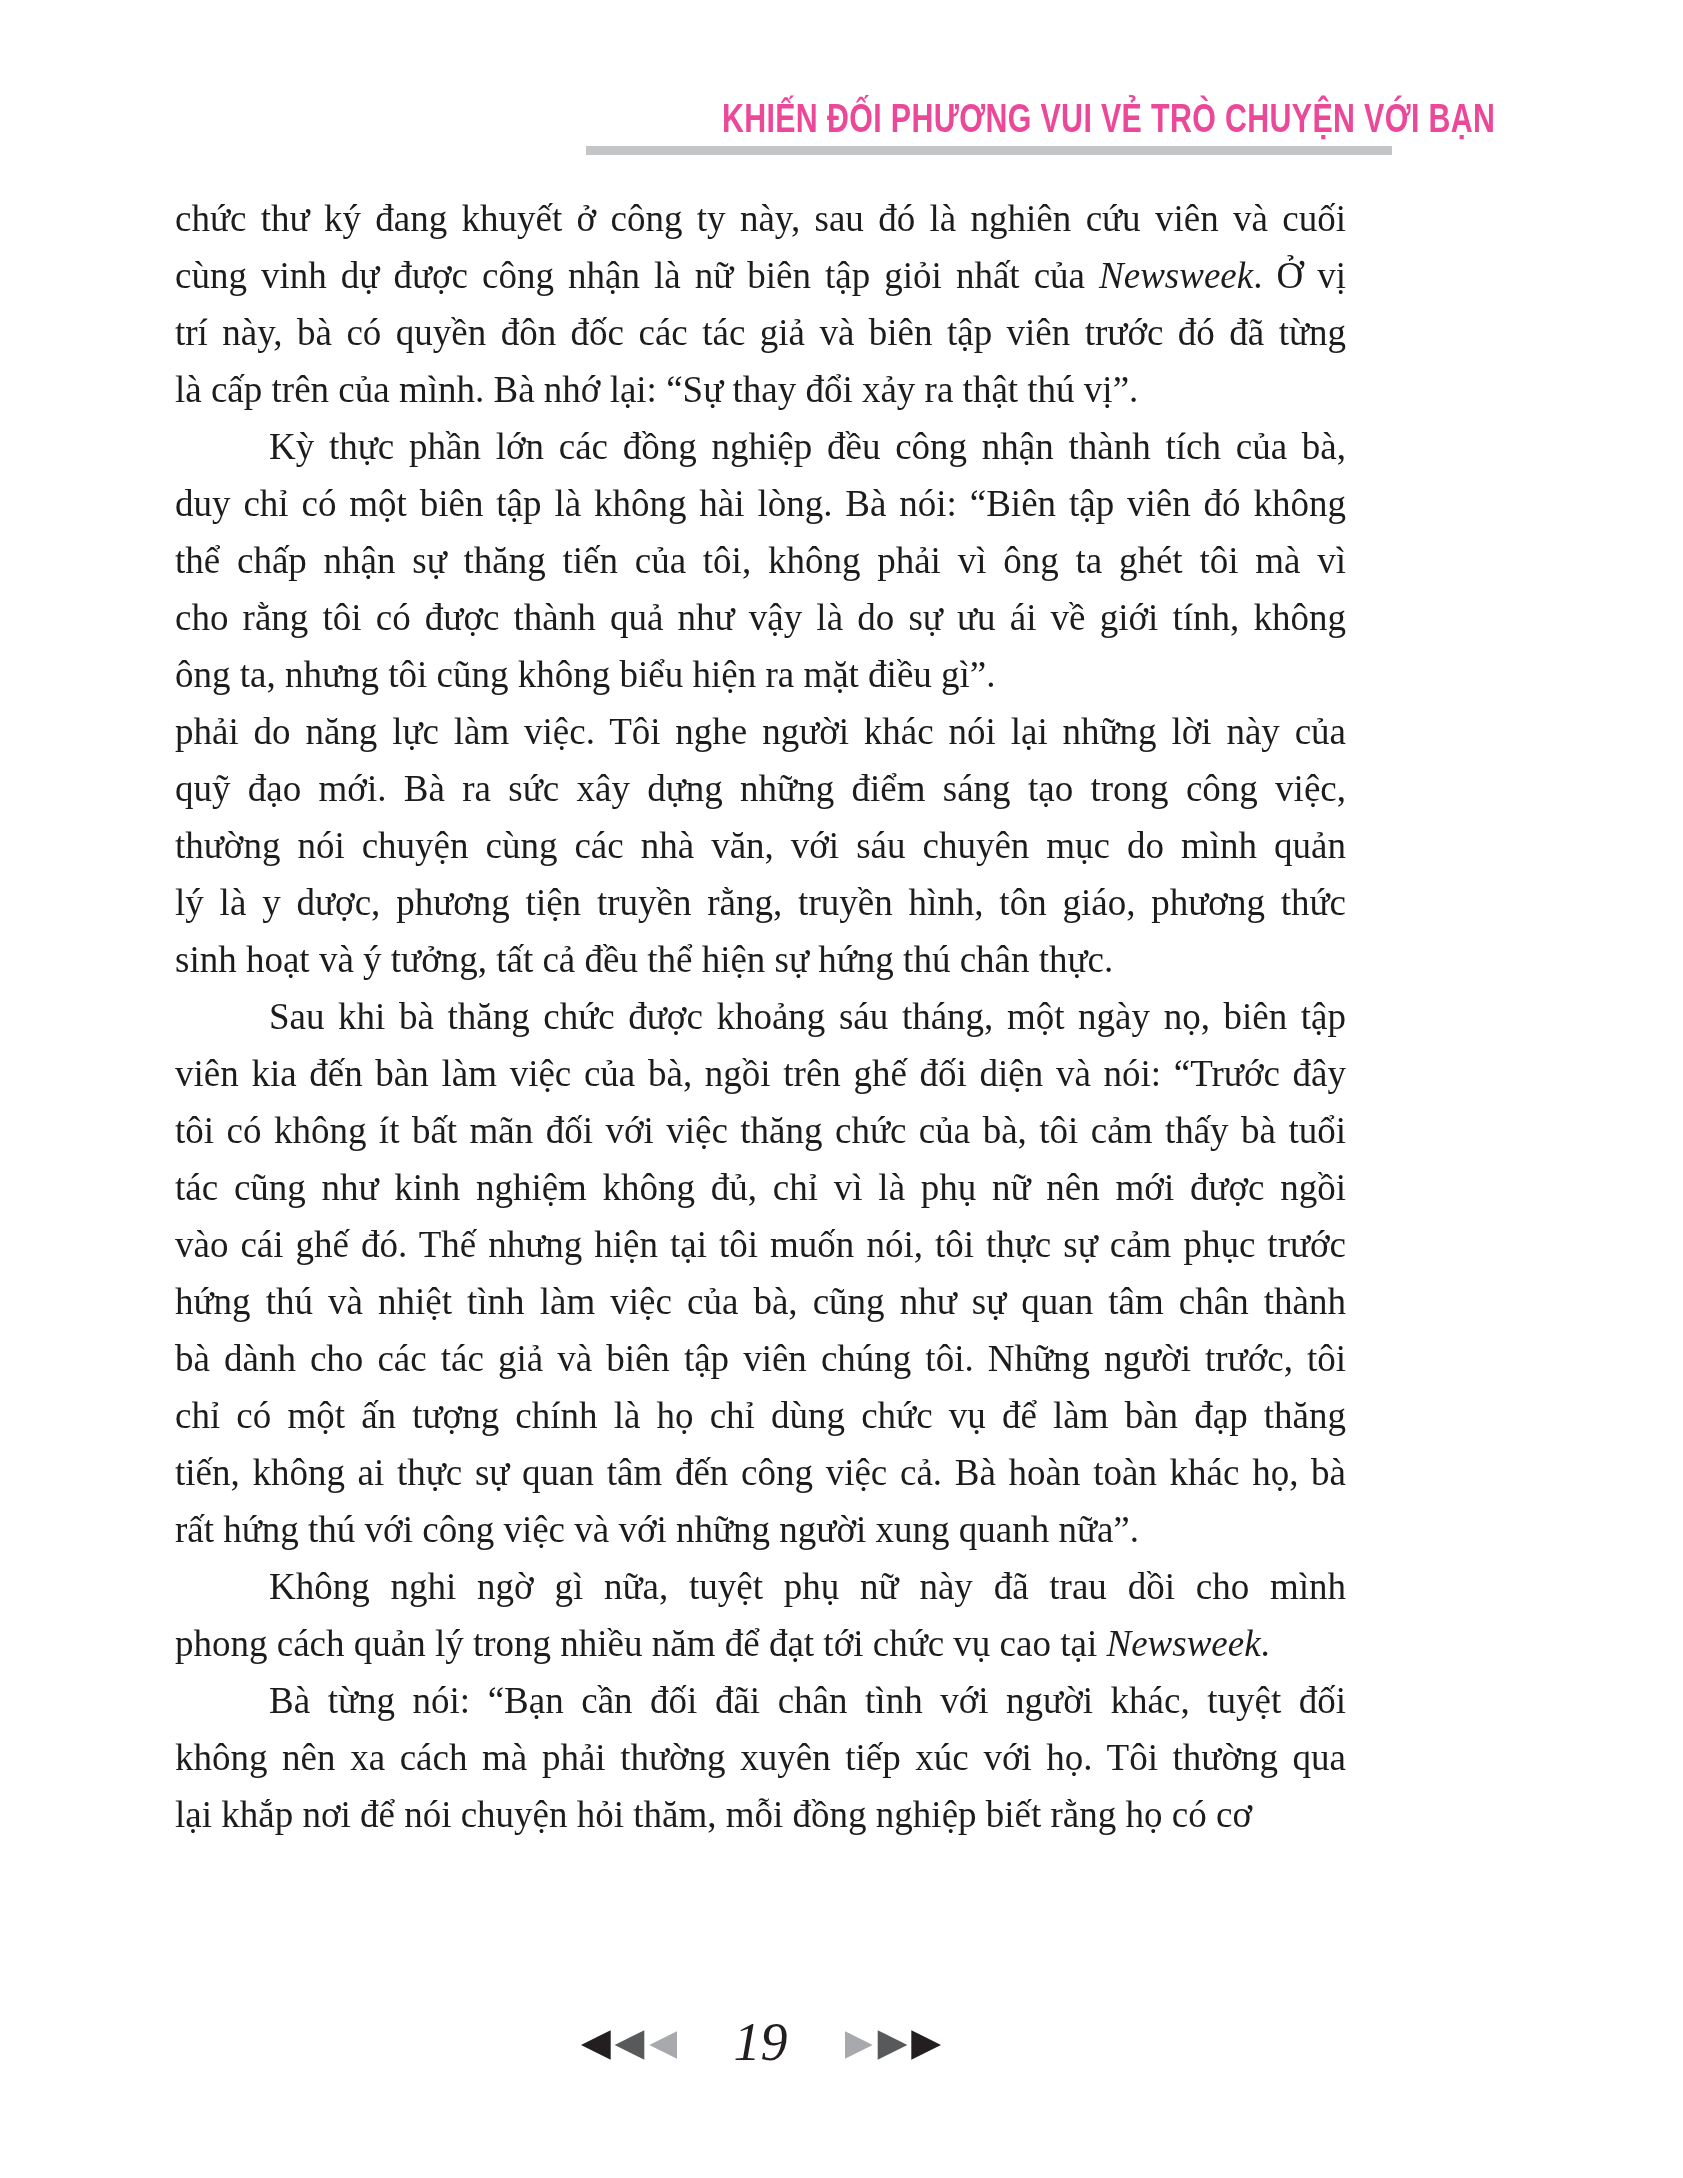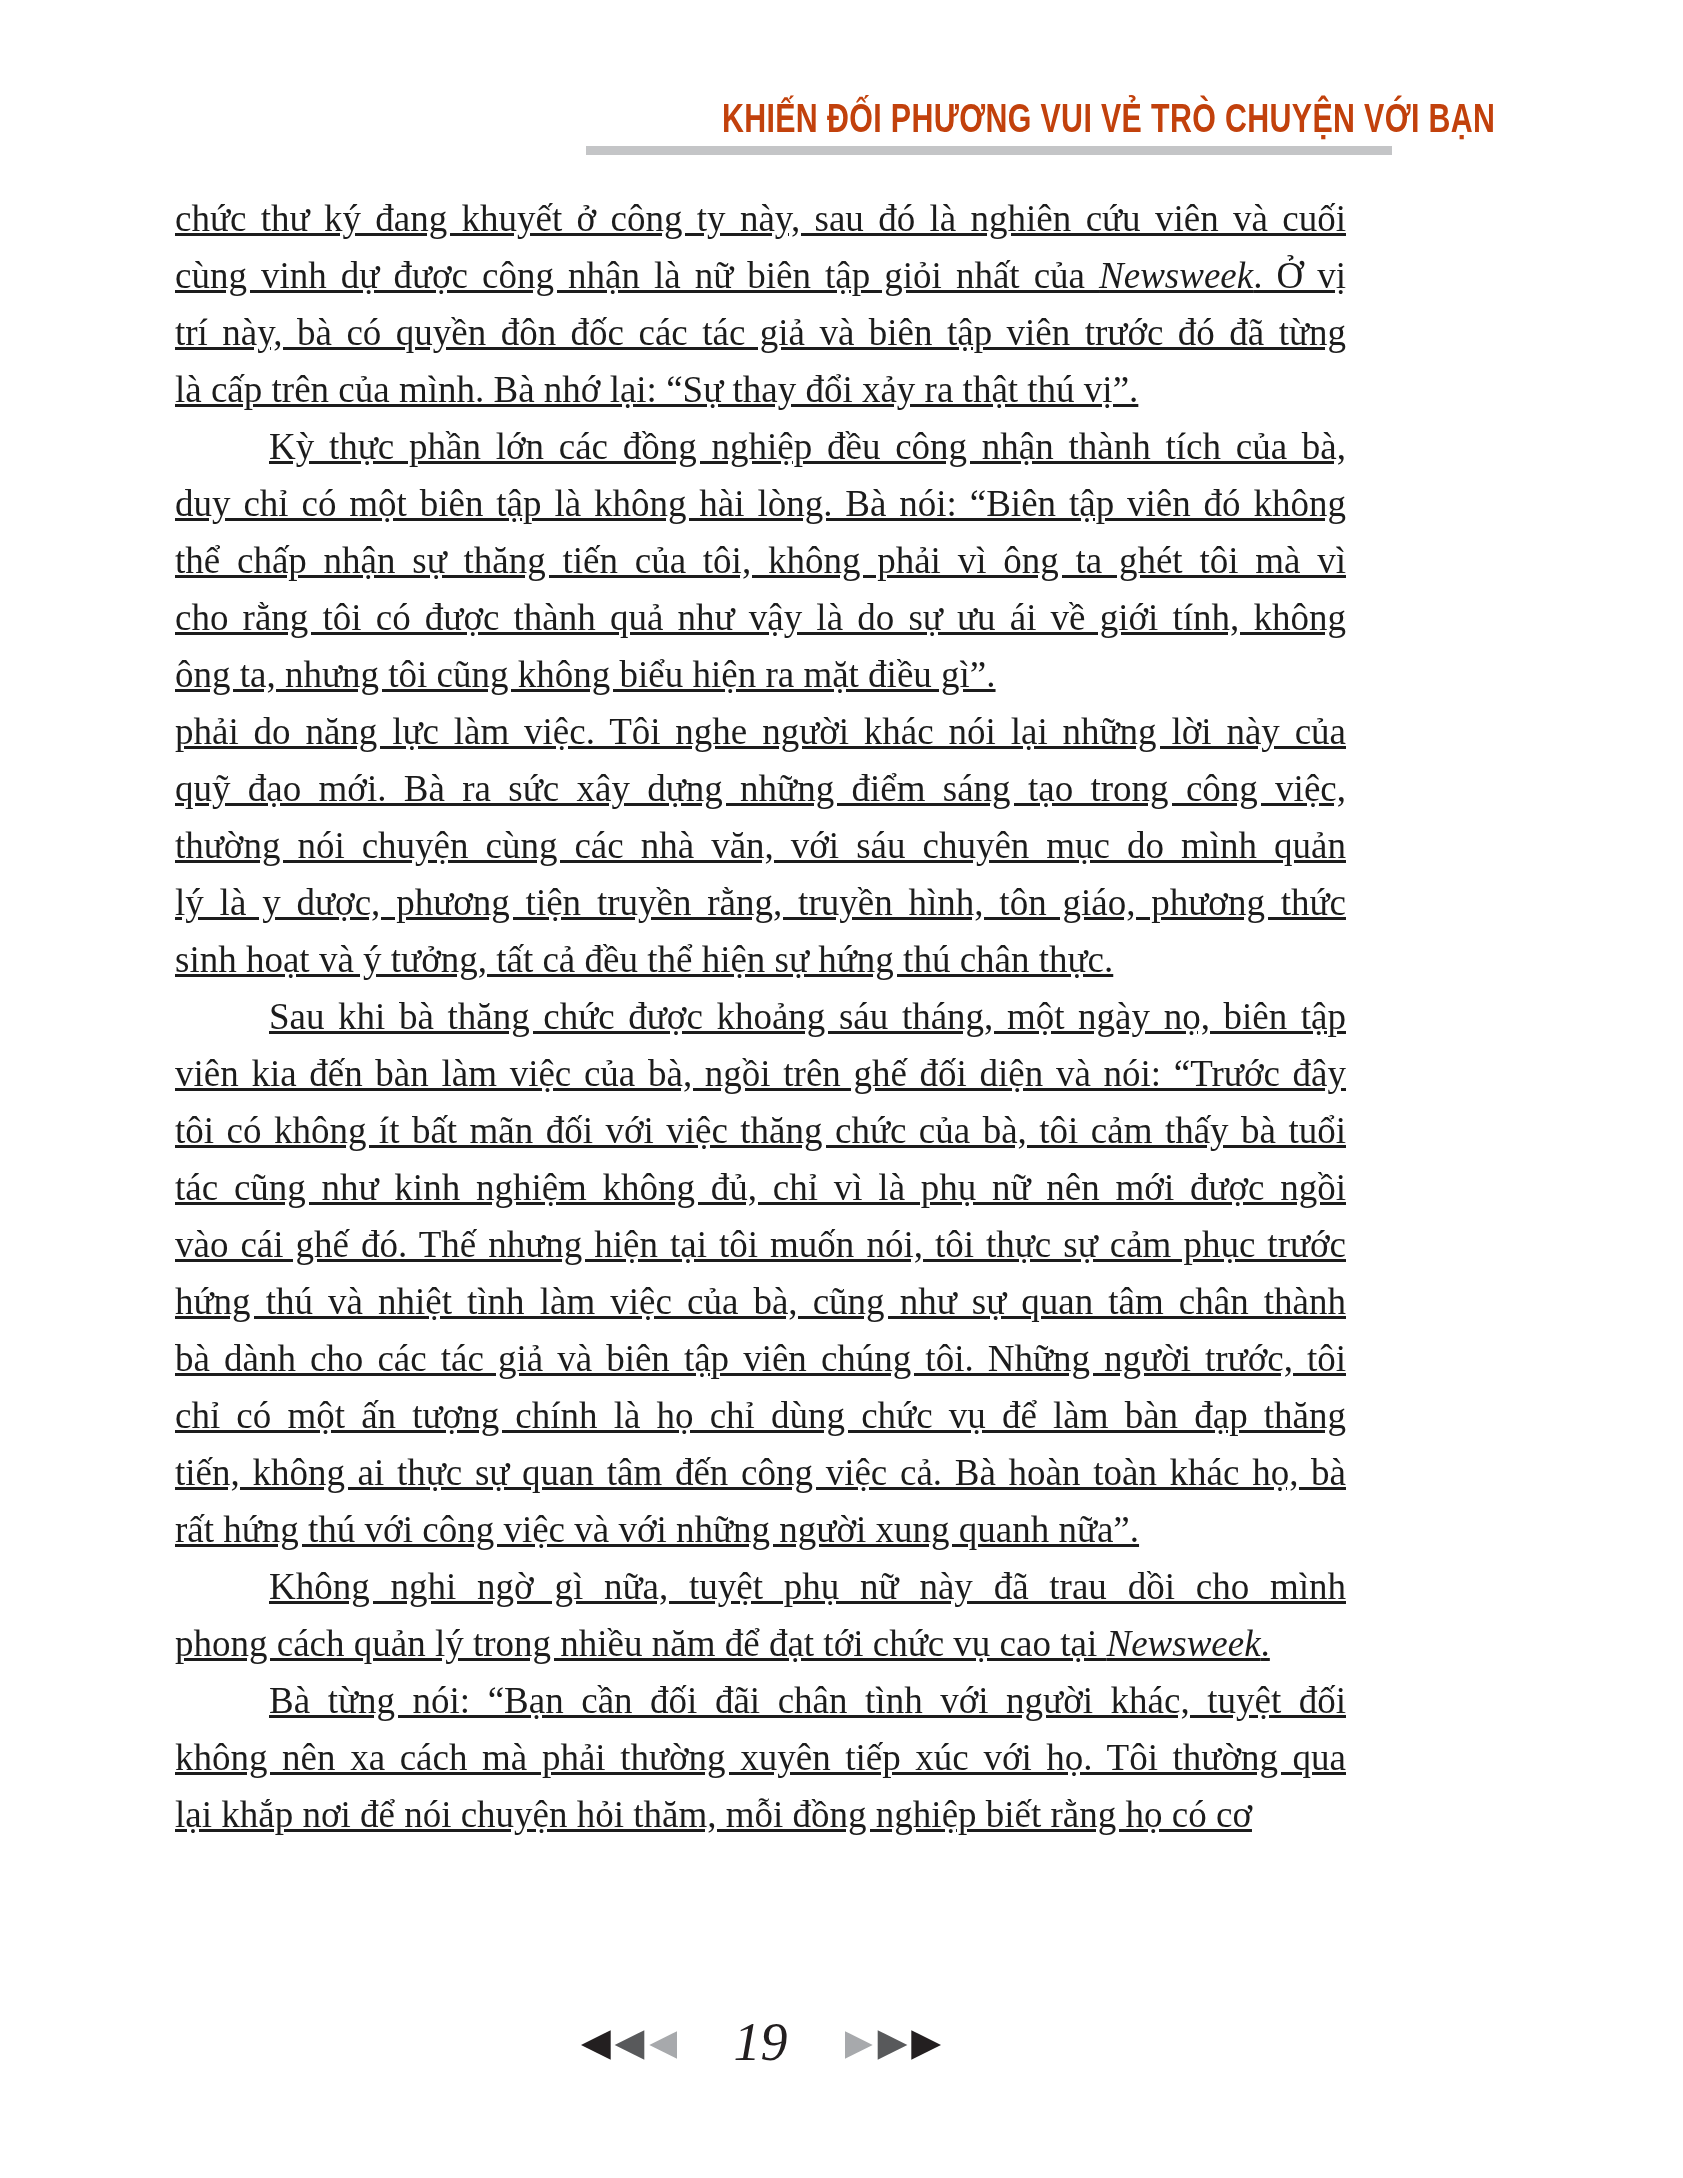--- a/index.html
+++ b/index.html
@@ -11,21 +11,21 @@
     font-family:"Liberation Serif","DejaVu Serif",serif;
   }
   
   .header-title{
     position:absolute;
     left:586px;top:95px;width:806px;
     text-align:center;
     font-family:"Liberation Sans","DejaVu Sans",sans-serif;
     font-weight:bold;
     font-size:41px;
-    color:#c2410c;
+    color:#ec4899;
     white-space:nowrap;
   }
   .header-title .squeeze{
     display:inline-block;
     transform:scaleX(0.74);
     transform-origin:center;
     letter-spacing:0.5px;
   }
   .header-underline{
     position:absolute;
@@ -38,21 +38,20 @@
     left:175px;top:190px;width:1171px;
     font-size:37px;
     line-height:57px;
     color:#1c1c1c;
   }
   .line{
     text-align:justify;
     text-align-last:justify;
     height:57px;
     overflow:visible;
-    text-decoration:underline;
   }
   .line.end{
     text-align-last:left;
   }
   .line.indent{
     text-indent:94px;
   }
   .italic{font-style:italic;}
   
   .footer{

